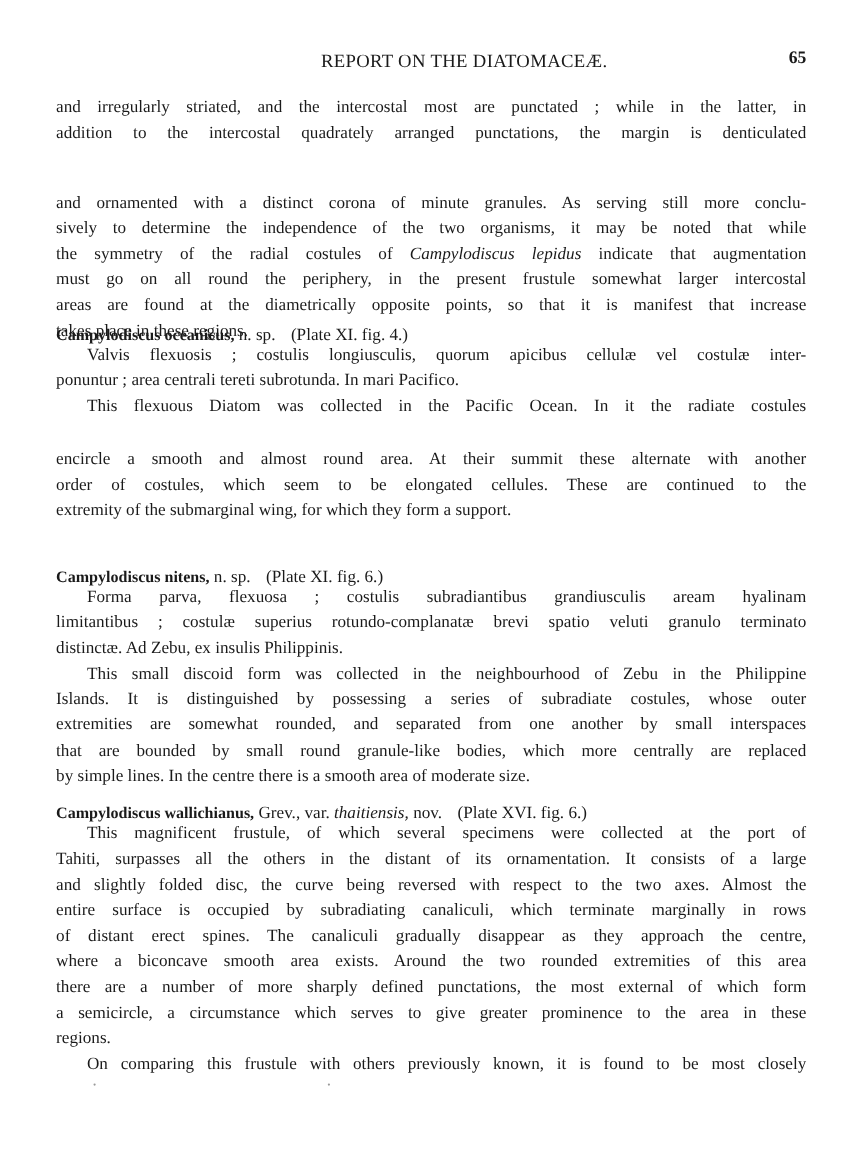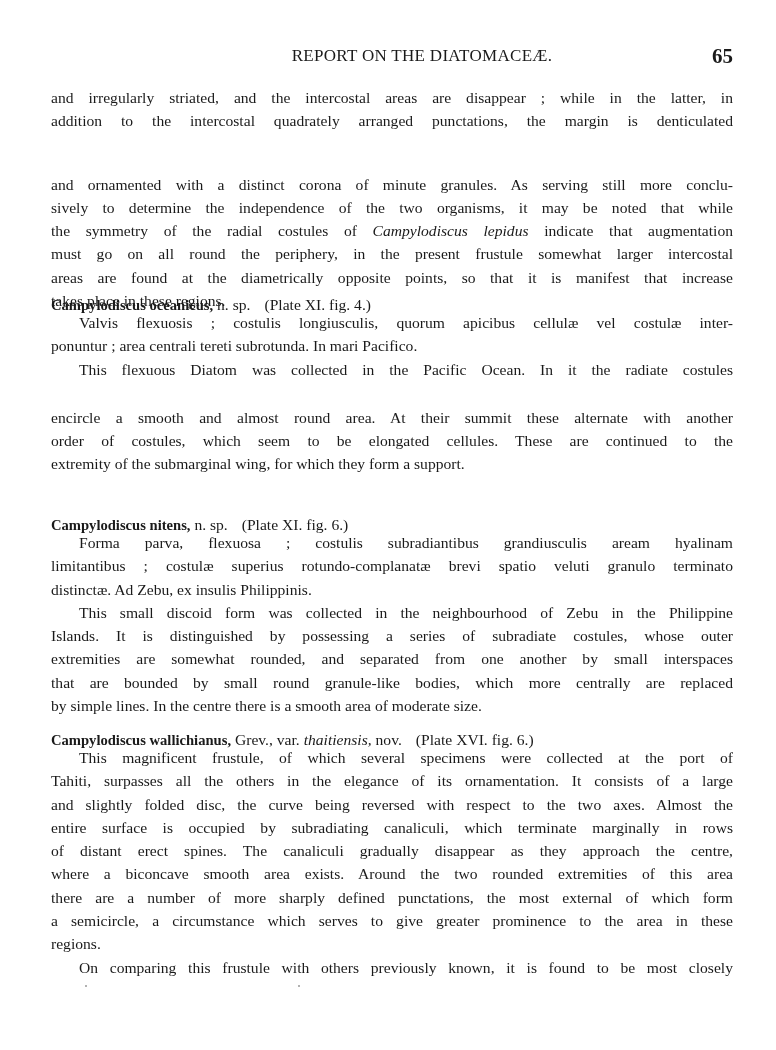--- a/index.html
+++ b/index.html
@@ -36,21 +36,21 @@
       font-size: 17px;
       letter-spacing: 0.3px;
       top: 2px;
       padding-left: 60px;
       box-sizing: border-box;
     }
     .page-number {
       position: absolute;
       right: 0;
       top: 0;
-      font-size: 21px;
+      font-size: 16px;
       font-weight: bold;
     }
     .block {
       position: absolute;
       left: 0;
       width: 682px;
     }
     .line {
       display: block;
       height: 23.3px;
@@ -95,21 +95,21 @@
 <body>
 
 <div class="page">
 
   <div class="running-head">
     <span class="running-title">REPORT ON THE DIATOMACEÆ.</span>
     <span class="page-number">65</span>
   </div>
 
   <div class="block" style="top:86px;">
-    <span class="line" style="white-space: normal; text-align-last: justify; height: auto; min-height: 23.3px; overflow: hidden; max-height: 23.3px;">and irregularly striated, and the intercostal areas are disappear ; while in the latter, in</span>
+    <span class="line" style="white-space: normal; text-align-last: justify; height: auto; min-height: 23.3px; overflow: hidden; max-height: 23.3px;">and irregularly striated, and the intercostal most are punctated ; while in the latter, in</span>
     <span class="line" style="white-space: normal; text-align-last: justify; height: auto; min-height: 23.3px; overflow: hidden; max-height: 23.3px;">addition to the intercostal quadrately arranged punctations, the margin is denticulated</span>
     <span class="line" style="white-space: normal; text-align-last: justify; height: auto; min-height: 23.3px; overflow: hidden; max-height: 23.3px; margin-top: 40px;">and ornamented with a distinct corona of minute granules.  As serving still more conclu-</span>
     <span class="line" style="white-space: normal; text-align-last: justify; height: auto; min-height: 23.3px; overflow: hidden; max-height: 23.3px;">sively to determine the independence of the two organisms, it may be noted that while</span>
     <span class="line" style="white-space: normal; text-align-last: justify; height: auto; min-height: 23.3px; overflow: hidden; max-height: 23.3px;"><span>the symmetry of the radial costules of</span> <em>Campylodiscus lepidus</em><span> indicate that augmentation</span></span>
     <span class="line" style="white-space: normal; text-align-last: justify; height: auto; min-height: 23.3px; overflow: hidden; max-height: 23.3px;">must go on all round the periphery, in the present frustule somewhat larger intercostal</span>
     <span class="line" style="white-space: normal; text-align-last: justify; height: auto; min-height: 23.3px; overflow: hidden; max-height: 23.3px;">areas are found at the diametrically opposite points, so that it is manifest that increase</span>
     <span class="line last">takes place in these regions.</span>
   </div>
 
   <div class="block" style="top:287px;">
@@ -130,21 +130,21 @@
     <span class="line indent" style="white-space: normal; text-align-last: justify; height: auto; min-height: 23.3px; overflow: hidden; max-height: 23.3px;">This small discoid form was collected in the neighbourhood of Zebu in the Philippine</span>
     <span class="line" style="white-space: normal; text-align-last: justify; height: auto; min-height: 23.3px; overflow: hidden; max-height: 23.3px;">Islands.  It is distinguished by possessing a series of subradiate costules, whose outer</span>
     <span class="line" style="white-space: normal; text-align-last: justify; height: auto; min-height: 23.3px; overflow: hidden; max-height: 23.3px;">extremities are somewhat rounded, and separated from one another by small interspaces</span>
     <span class="line" style="white-space: normal; text-align-last: justify; height: auto; min-height: 23.3px; overflow: hidden; max-height: 23.3px;">that are bounded by small round granule-like bodies, which more centrally are replaced</span>
     <span class="line last">by simple lines.  In the centre there is a smooth area of moderate size.</span>
   </div>
 
   <div class="block" style="top:722px;">
     <span class="heading"><span class="taxon">Campylodiscus wallichianus,</span><span> Grev., var. </span><em>thaitiensis,</em><span> nov.</span><span class="plate">(Plate XVI. fig. 6.)</span></span>
     <span class="line indent" style="white-space: normal; text-align-last: justify; height: auto; min-height: 23.3px; overflow: hidden; max-height: 23.3px;">This magnificent frustule, of which several specimens were collected at the port of</span>
-    <span class="line" style="white-space: normal; text-align-last: justify; height: auto; min-height: 23.3px; overflow: hidden; max-height: 23.3px;">Tahiti, surpasses all the others in the elegance of its ornamentation.  It consists of a large</span>
+    <span class="line" style="white-space: normal; text-align-last: justify; height: auto; min-height: 23.3px; overflow: hidden; max-height: 23.3px;">Tahiti, surpasses all the others in the distant of its ornamentation.  It consists of a large</span>
     <span class="line" style="white-space: normal; text-align-last: justify; height: auto; min-height: 23.3px; overflow: hidden; max-height: 23.3px;">and slightly folded disc, the curve being reversed with respect to the two axes.  Almost the</span>
     <span class="line" style="white-space: normal; text-align-last: justify; height: auto; min-height: 23.3px; overflow: hidden; max-height: 23.3px;">entire surface is occupied by subradiating canaliculi, which terminate marginally in rows</span>
     <span class="line" style="white-space: normal; text-align-last: justify; height: auto; min-height: 23.3px; overflow: hidden; max-height: 23.3px;">of distant erect spines.  The canaliculi gradually disappear as they approach the centre,</span>
     <span class="line" style="white-space: normal; text-align-last: justify; height: auto; min-height: 23.3px; overflow: hidden; max-height: 23.3px;">where a biconcave smooth area exists.  Around the two rounded extremities of this area</span>
     <span class="line" style="white-space: normal; text-align-last: justify; height: auto; min-height: 23.3px; overflow: hidden; max-height: 23.3px;">there are a number of more sharply defined punctations, the most external of which form</span>
     <span class="line" style="white-space: normal; text-align-last: justify; height: auto; min-height: 23.3px; overflow: hidden; max-height: 23.3px;">a semicircle, a circumstance which serves to give greater prominence to the area in these</span>
     <span class="line last">regions.</span>
     <span class="line indent" style="white-space: normal; text-align-last: justify; height: auto; min-height: 23.3px; overflow: hidden; max-height: 23.3px;">On comparing this frustule with others previously known, it is found to be most closely</span>
   </div>
 

